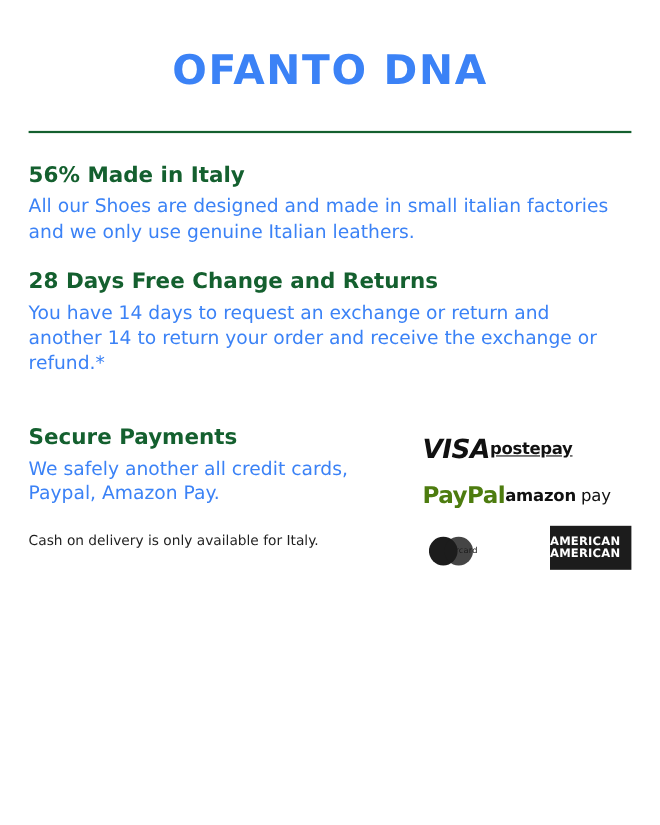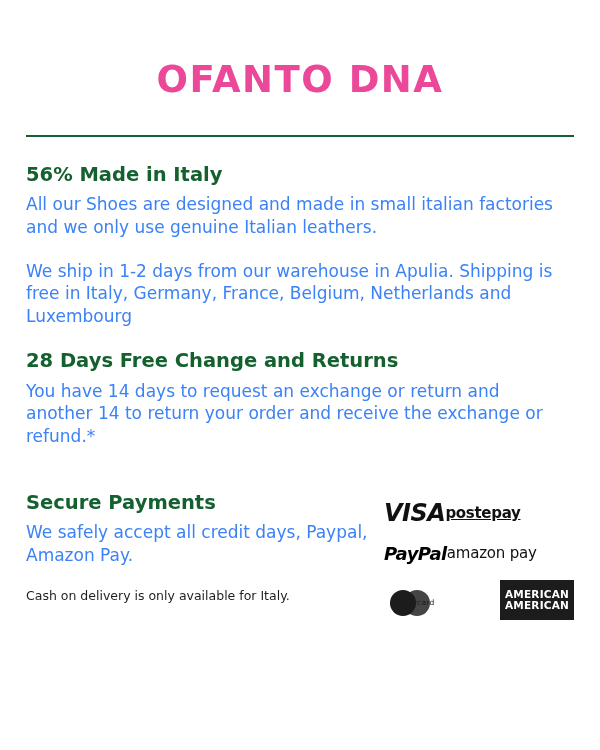--- a/index.html
+++ b/index.html
@@ -19,22 +19,22 @@
     height: 750px;
     box-sizing: border-box;
     padding: 0 26px;
     position: relative;
   }
   .title {
     text-align: center;
     font-size: 37px;
     font-weight: bold;
     letter-spacing: 1.5px;
-    color: #ec4899;
-    margin-top: 60px;
+    color: #3b82f6;
+    margin-top: 44px;
     line-height: 1.1;
   }
   .divider {
     height: 2px;
     background: #14602f;
     margin-top: 34px;
     margin-bottom: 26px;
   }
   .section {
     margin-bottom: 22px;
@@ -92,32 +92,31 @@
     color: #111;
   }
   .postepay {
     font-size: 15px;
     font-weight: bold;
     color: #111;
     letter-spacing: -0.3px;
     text-decoration: underline;
   }
   .paypal {
-    font-size: 18px;
-    font-weight: bold;
-    font-style: italic;
-    color: #000000;
+    font-size: 21px;
+    font-weight: bold;
+    color: #4d7c0f;
     letter-spacing: -0.5px;
   }
   .amazonpay {
     font-size: 15px;
     color: #111;
     letter-spacing: -0.2px;
   }
-  .amazonpay b { font-weight: normal; }
+  .amazonpay b { font-weight: bold; }
   .mc {
     position: relative;
     width: 56px;
     text-align: center;
   }
   .mc-circles {
     position: relative;
     height: 26px;
     width: 42px;
     margin: 0 auto 2px auto;
@@ -137,21 +136,21 @@
     color: #111;
     letter-spacing: 0.2px;
   }
   .amex {
     background: #1c1c1c;
     color: #fff;
     width: 74px;
     height: 40px;
     display: flex;
     flex-direction: column;
-    align-items: center;
+    align-items: flex-start;
     justify-content: center;
     line-height: 1.05;
   }
   .amex span {
     font-size: 10.5px;
     font-weight: bold;
     letter-spacing: 0.2px;
   }
   .footnote {
     font-size: 11.5px;
@@ -167,32 +166,31 @@
   <div class="title">OFANTO DNA</div>
 
   <div class="divider"></div>
 
   <div class="section">
     <h2 class="section-heading">56% Made in Italy</h2>
     <p class="section-body">All our Shoes are designed and made in small italian factories and we only use genuine Italian leathers.</p>
   </div>
 
   <div class="section">
-    <p class="section-body">We ship in 1-2 days from our warehouse in Apulia. Shipping is free in Italy, Germany, France, Belgium, Netherlands and Luxembourg</p>
   </div>
 
   <div class="section">
     <h2 class="section-heading">28 Days Free Change and Returns</h2>
     <p class="section-body">You have 14 days to request an exchange or return and another 14 to return your order and receive the exchange or refund.*</p>
   </div>
 
   <div class="section payments-wrap">
     <div class="payments-left">
       <h2 class="section-heading">Secure Payments</h2>
-      <p class="section-body">We safely accept all credit days, Paypal, Amazon Pay.</p>
+      <p class="section-body">We safely another all credit cards, Paypal, Amazon Pay.</p>
       <p class="payments-note">Cash on delivery is only available for Italy.</p>
     </div>
 
     <div class="payments-right">
       <div class="logo-row">
         <span class="visa">VISA</span>
         <span class="postepay">postepay</span>
       </div>
       <div class="logo-row">
         <span class="paypal">PayPal</span>

